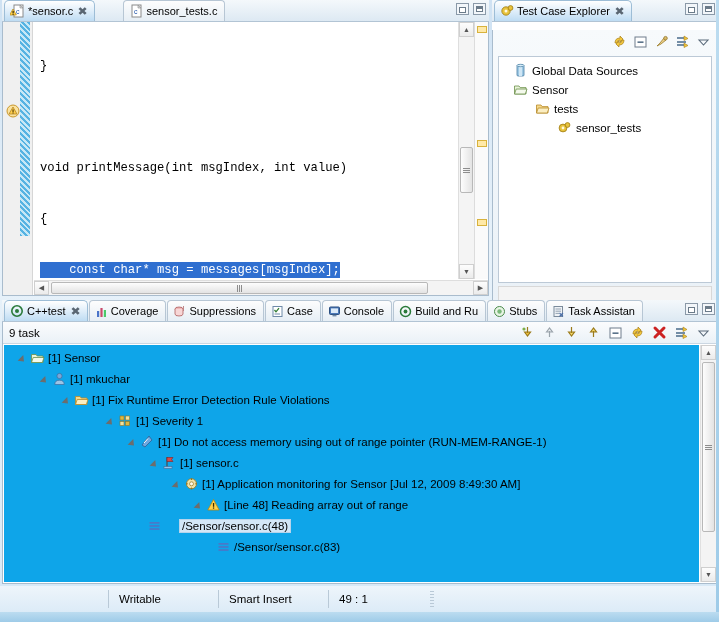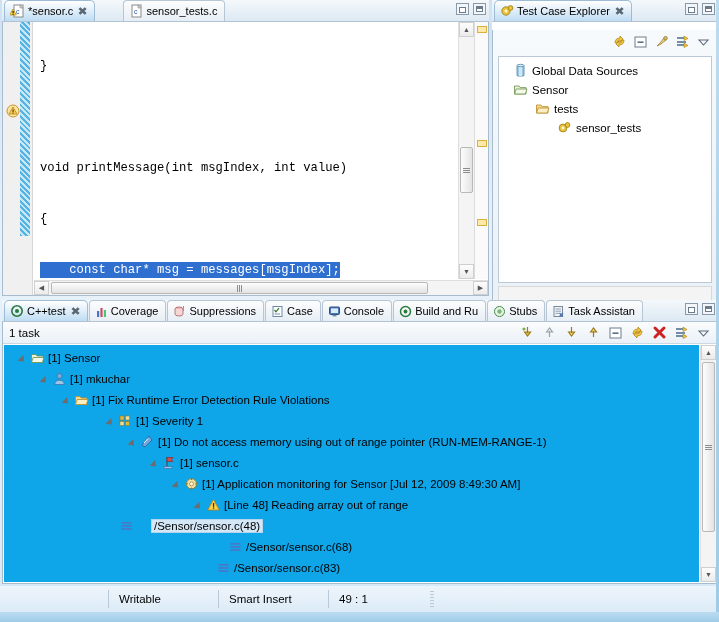--- a/index.html
+++ b/index.html
@@ -561,21 +561,21 @@
 
       <div class="winbtns">
         <div class="winbtn min"></div>
         <div class="winbtn max"></div>
       </div>
     </div>
 
     <div class="bottom-body">
 
       <div class="bottom-head">
-        <span class="label">1 task</span>
+        <span class="label">9 task</span>
         <div class="tools">
           <span class="tbicon">
             <svg width="15" height="15" viewBox="0 0 15 15">
               <path d="M7.5 2 V8 M4.5 7 L7.5 11 L10.5 7 Z" stroke="#9a7a1a" stroke-width="1.2" fill="#f0c040"></path>
               <circle cx="4" cy="4" r="1.6" fill="#7fae4a"></circle>
             </svg>
           </span>
           <span class="tbicon">
             <svg width="15" height="15" viewBox="0 0 15 15">
               <path d="M7.5 12 V6 M4.5 7 L7.5 3 L10.5 7 Z" stroke="#9aa3ab" stroke-width="1.2" fill="#e8ecef"></path>
@@ -712,43 +712,32 @@
           <span>
             <svg width="15" height="14" viewBox="0 0 15 14">
               <path d="M7.5 1.5 L13.2 12 H1.8 Z" fill="#ffd24d" stroke="#b8860b" stroke-width=".8"></path>
               <rect x="6.9" y="5" width="1.3" height="3.8" fill="#3a2a00"></rect>
               <rect x="6.9" y="9.4" width="1.3" height="1.3" fill="#3a2a00"></rect>
             </svg>
           </span>
           <span class="lbl">[Line 48] Reading array out of range</span>
         </div>
 
-        <div class="tree-row selected" style="padding-left:86px;gap:17px;">
+        <div class="tree-row selected" style="padding-left:114px;gap:17px;">
           <span class="twisty"></span>
           <span>
             <svg width="15" height="14" viewBox="0 0 15 14">
               <rect x="2.5" y="3" width="10" height="1.7" fill="#4a78c8"></rect>
               <rect x="2.5" y="6.1" width="10" height="1.7" fill="#4a78c8"></rect>
               <rect x="2.5" y="9.2" width="10" height="1.7" fill="#4a78c8"></rect>
             </svg>
           </span>
           <span class="lbl">/Sensor/sensor.c(48)</span>
         </div>
 
-        <div class="tree-row" style="padding-left:212px;">
-          <span class="twisty"></span>
-          <span>
-            <svg width="15" height="14" viewBox="0 0 15 14">
-              <rect x="2.5" y="3" width="10" height="1.7" fill="#4a78c8"></rect>
-              <rect x="2.5" y="6.1" width="10" height="1.7" fill="#4a78c8"></rect>
-              <rect x="2.5" y="9.2" width="10" height="1.7" fill="#4a78c8"></rect>
-            </svg>
-          </span>
-          <span class="lbl">/Sensor/sensor.c(68)</span>
-        </div>
 
         <div class="tree-row" style="padding-left:212px;">
 
           <span>
             <svg width="15" height="14" viewBox="0 0 15 14">
               <rect x="2.5" y="3" width="10" height="1.7" fill="#4a78c8"></rect>
               <rect x="2.5" y="6.1" width="10" height="1.7" fill="#4a78c8"></rect>
               <rect x="2.5" y="9.2" width="10" height="1.7" fill="#4a78c8"></rect>
             </svg>
           </span>

